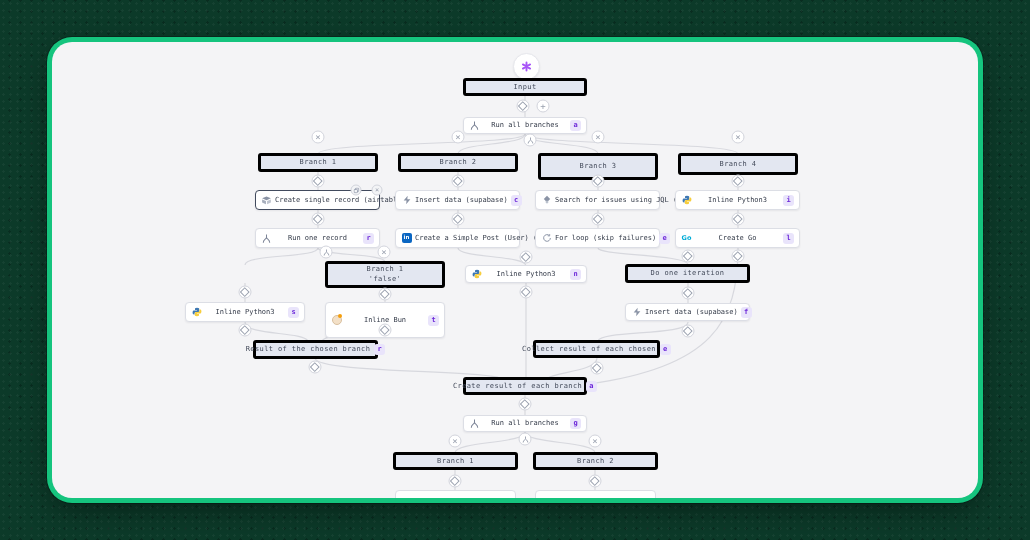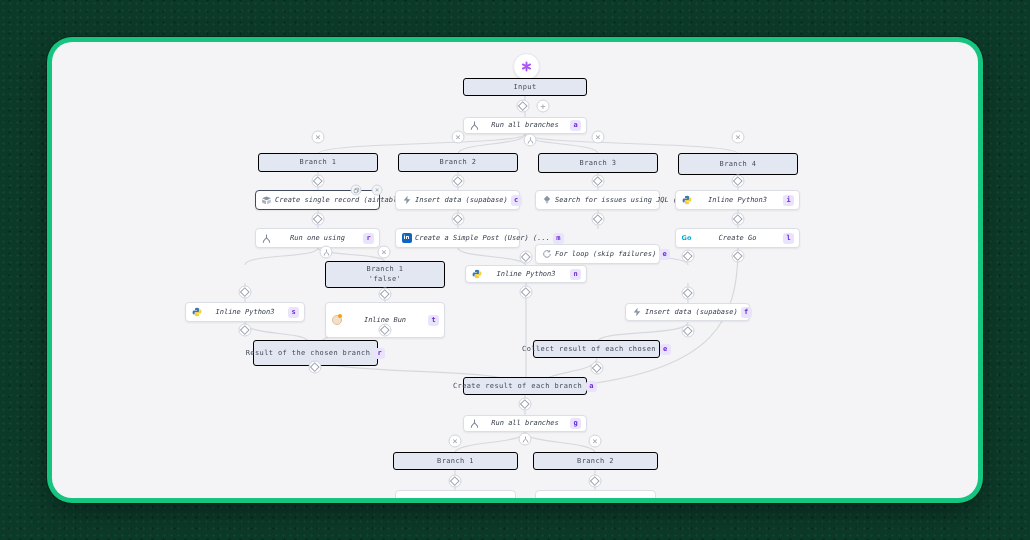--- a/index.html
+++ b/index.html
@@ -17,30 +17,30 @@
     background:#f4f4f6;border-radius:20px;overflow:hidden;
     box-shadow:0 0 0 5px #15c47e, 0 0 0 6px rgba(0,0,0,.25), 0 10px 30px rgba(0,0,0,.45);
   }
   .canvas{position:absolute;inset:0;}
   svg.wires{position:absolute;inset:0;pointer-events:none;}
   .node{
     position:absolute;box-sizing:border-box;display:flex;align-items:center;
     font-size:7px;line-height:1;color:#3a4150;white-space:nowrap;
   }
   .hdr{
-    background:#e3e7f1;border:1px solid #000000;border-radius:3px;
+    background:#e3e7f1;border:3px solid #000000;border-radius:3px;
     justify-content:center;letter-spacing:.4px;color:#434a5a;gap:4px;
   }
   .hdr.twoline{flex-direction:column;justify-content:center;gap:3px;}
   .act{
     background:#ffffff;border:1px solid #dcdee5;border-radius:4px;
     box-shadow:0 1px 2px rgba(22,28,45,.07);padding:0 5px;justify-content:space-between;gap:3px;
   }
   .act.sel{border:1.4px solid #414a5d;}
-  .act .lbl{flex:1;text-align:center;color:#333a48;font-style:italic;}
+  .act .lbl{flex:1;text-align:center;color:#333a48;}
   .badge{
     display:inline-block;min-width:11px;height:11px;border-radius:3px;
     background:#e9e4fb;color:#6d28d9;font-weight:bold;font-size:7px;
     line-height:11px;text-align:center;flex:0 0 auto;
   }
   .nicon{width:11px;height:11px;display:flex;align-items:center;justify-content:center;flex:0 0 auto;}
   .port{
     position:absolute;width:13px;height:13px;border-radius:50%;
     background:#fff;border:1px solid #d2d4dc;box-sizing:border-box;
     display:flex;align-items:center;justify-content:center;
@@ -158,21 +158,21 @@
   <div class="port" style="left:686px;top:95px">
         <span>×</span>
       </div>
 
   <div class="node hdr" style="left:206px;top:111px;width:120px;height:19px">
         <span>Branch 1</span>
       </div>
   <div class="node hdr" style="left:346px;top:111px;width:120px;height:19px">
         <span>Branch 2</span>
       </div>
-  <div class="node hdr" style="left:486px;top:111px;width:120px;height:20px">
+  <div class="node hdr" style="left:486px;top:111px;width:120px;height:27px">
         <span>Branch 3</span>
       </div>
   <div class="node hdr" style="left:626px;top:111px;width:120px;height:22px">
         <span>Branch 4</span>
       </div>
 
   <div class="port" style="left:266px;top:139px">
         <i class="diam"></i>
       </div>
   <div class="port" style="left:406px;top:139px">
@@ -252,33 +252,33 @@
   <div class="port" style="left:686px;top:177px">
         <i class="diam"></i>
       </div>
 
   <div class="node act" style="left:203px;top:186px;width:125px;height:20px">
     <span class="nicon">
       <svg width="11" height="11" viewBox="0 0 12 12" fill="none" stroke="#7b8396" stroke-width="1.1">
             <path d="M6 1.5 V4.5 M6 4.5 C6 7 2.5 6.5 2.5 10.5 M6 4.5 C6 7 9.5 6.5 9.5 10.5"></path>
           </svg>
     </span>
-    <span class="lbl">Run one using</span>
+    <span class="lbl">Run one record</span>
     <span class="badge">r</span>
   </div>
 
   <div class="node act" style="left:343px;top:186px;width:125px;height:20px">
     <span class="nicon">
           <span class="in-sq">in</span>
         </span>
     <span class="lbl">Create a Simple Post (User) (...</span>
     <span class="badge">m</span>
   </div>
 
-  <div class="node act" style="left:483px;top:202px;width:125px;height:20px">
+  <div class="node act" style="left:483px;top:186px;width:125px;height:20px">
     <span class="nicon">
       <svg width="10" height="10" viewBox="0 0 12 12" fill="none" stroke="#8a93a5" stroke-width="1.2">
             <path d="M10 6 a4 4 0 1 1 -1.2 -2.9"></path>
             <path d="M9.2 1.2 v2.3 h-2.3" stroke-width="1"></path>
           </svg>
     </span>
     <span class="lbl">For loop (skip failures)</span>
     <span class="badge">e</span>
   </div>
 
@@ -317,20 +317,23 @@
   <div class="node act" style="left:413px;top:223px;width:122px;height:18px">
     <span class="nicon">
       <svg width="10" height="10" viewBox="0 0 12 12">
             <path d="M6 1 C3.4 1 3.6 2.1 3.6 2.1 v1.4 h2.5 v.7 H2.3 C2.3 4.2 .7 4 .7 6.6 .7 6.6 .6 8.9 2.1 8.9 h1 V7.6 C3.1 7.6 3.1 6.1 4.6 6.1 h2.6 C7.2 6.1 8.6 6.1 8.6 4.7 V2.2 C8.6 2.2 8.8 1 6 1 Z" fill="#3e78b3"></path>
             <path d="M6 11 C8.6 11 8.4 9.9 8.4 9.9 V8.5 H5.9 v-.7 h3.8 C9.7 7.8 11.3 8 11.3 5.4 11.3 5.4 11.4 3.1 9.9 3.1 h-1 v1.3 C8.9 4.4 8.9 5.9 7.4 5.9 H4.8 C4.8 5.9 3.4 5.9 3.4 7.3 v2.5 C3.4 9.8 3.2 11 6 11 Z" fill="#f7ce3e"></path>
           </svg>
     </span>
     <span class="lbl">Inline Python3</span>
     <span class="badge">n</span>
   </div>
+  <div class="node hdr" style="left:573px;top:222px;width:125px;height:19px">
+        <span>Do one iteration</span>
+      </div>
 
   <div class="port" style="left:193px;top:250px">
         <i class="diam"></i>
       </div>
   <div class="port" style="left:333px;top:252px">
         <i class="diam"></i>
       </div>
   <div class="port" style="left:474px;top:250px">
         <i class="diam"></i>
       </div>
@@ -368,21 +371,21 @@
   <div class="port" style="left:193px;top:288px">
         <i class="diam"></i>
       </div>
   <div class="port" style="left:333px;top:288px">
         <i class="diam"></i>
       </div>
   <div class="port" style="left:636px;top:289px">
         <i class="diam"></i>
       </div>
 
-  <div class="node hdr" style="left:201px;top:298px;width:125px;height:26px">
+  <div class="node hdr" style="left:201px;top:298px;width:125px;height:19px">
     <span>Result of the chosen branch</span>
     <span class="badge">r</span>
   </div>
   <div class="node hdr" style="left:481px;top:298px;width:127px;height:18px">
     <span>Collect result of each chosen</span>
     <span class="badge">e</span>
   </div>
 
   <div class="port" style="left:263px;top:325px">
         <i class="diam"></i>

